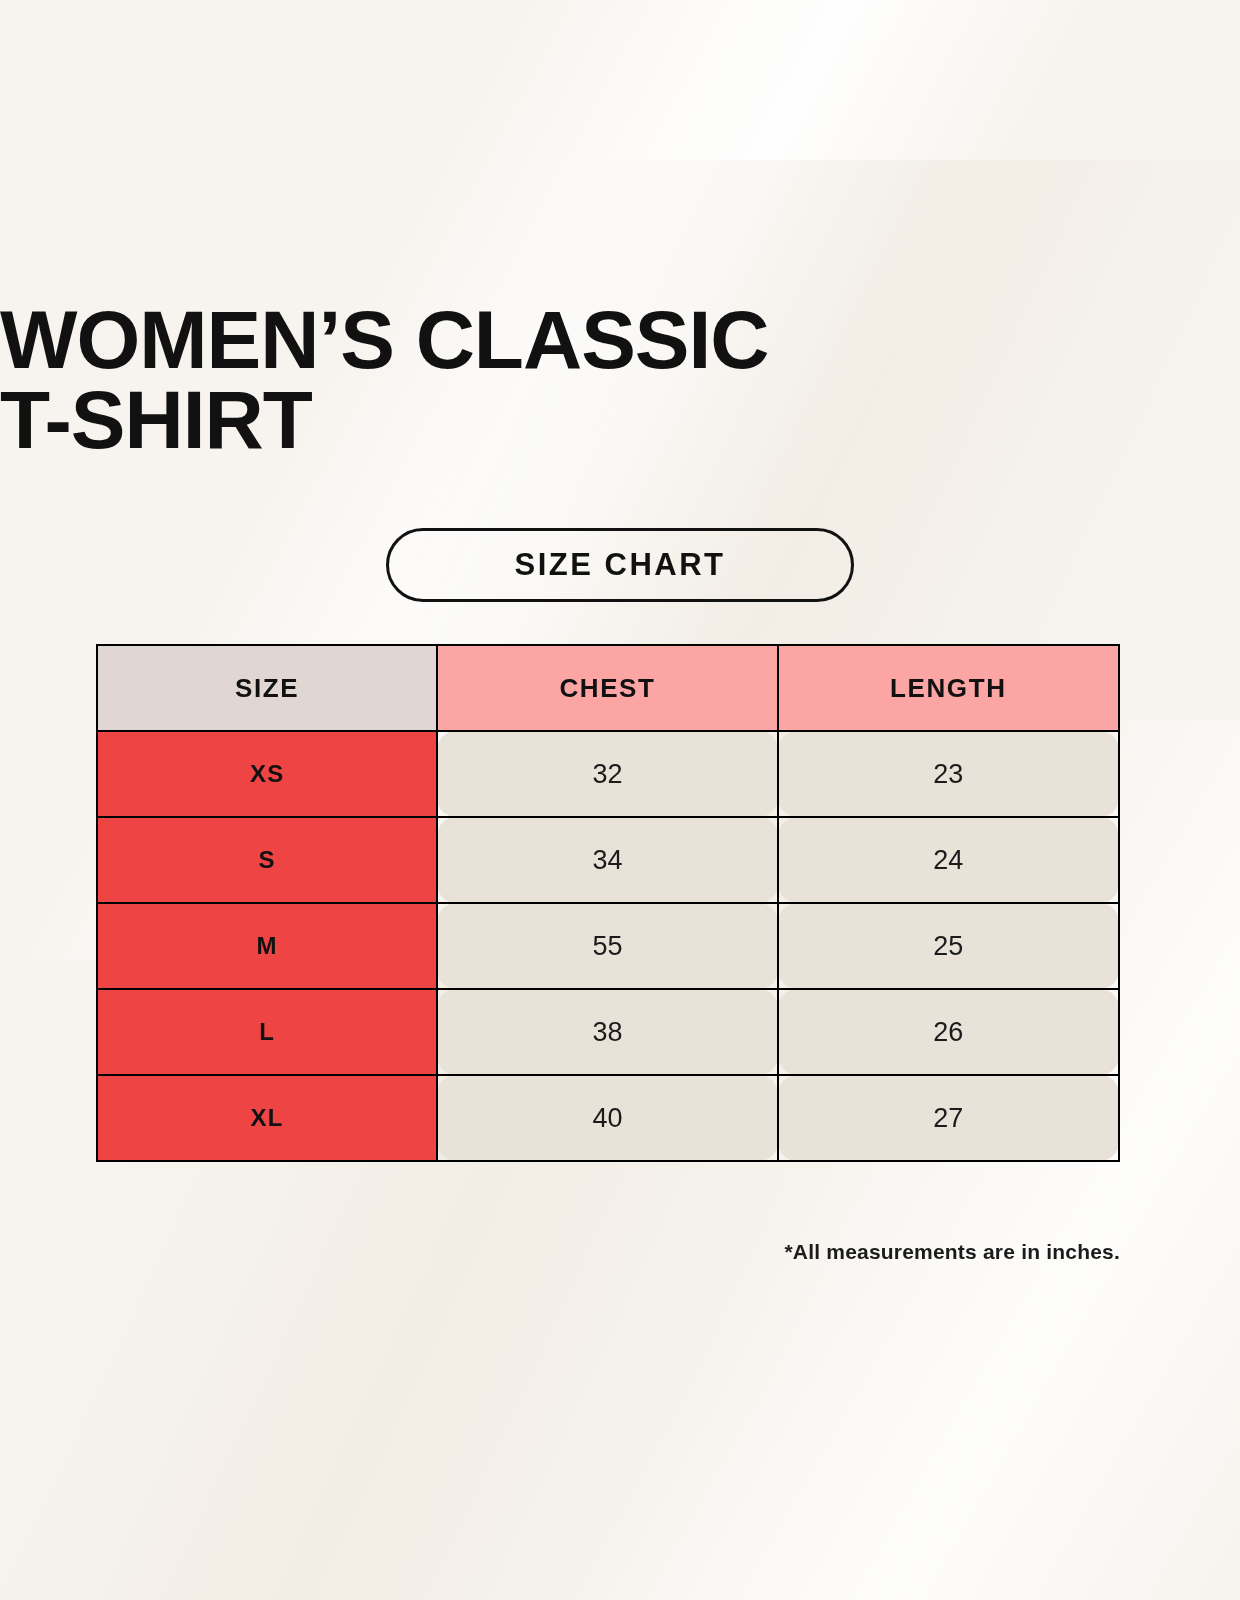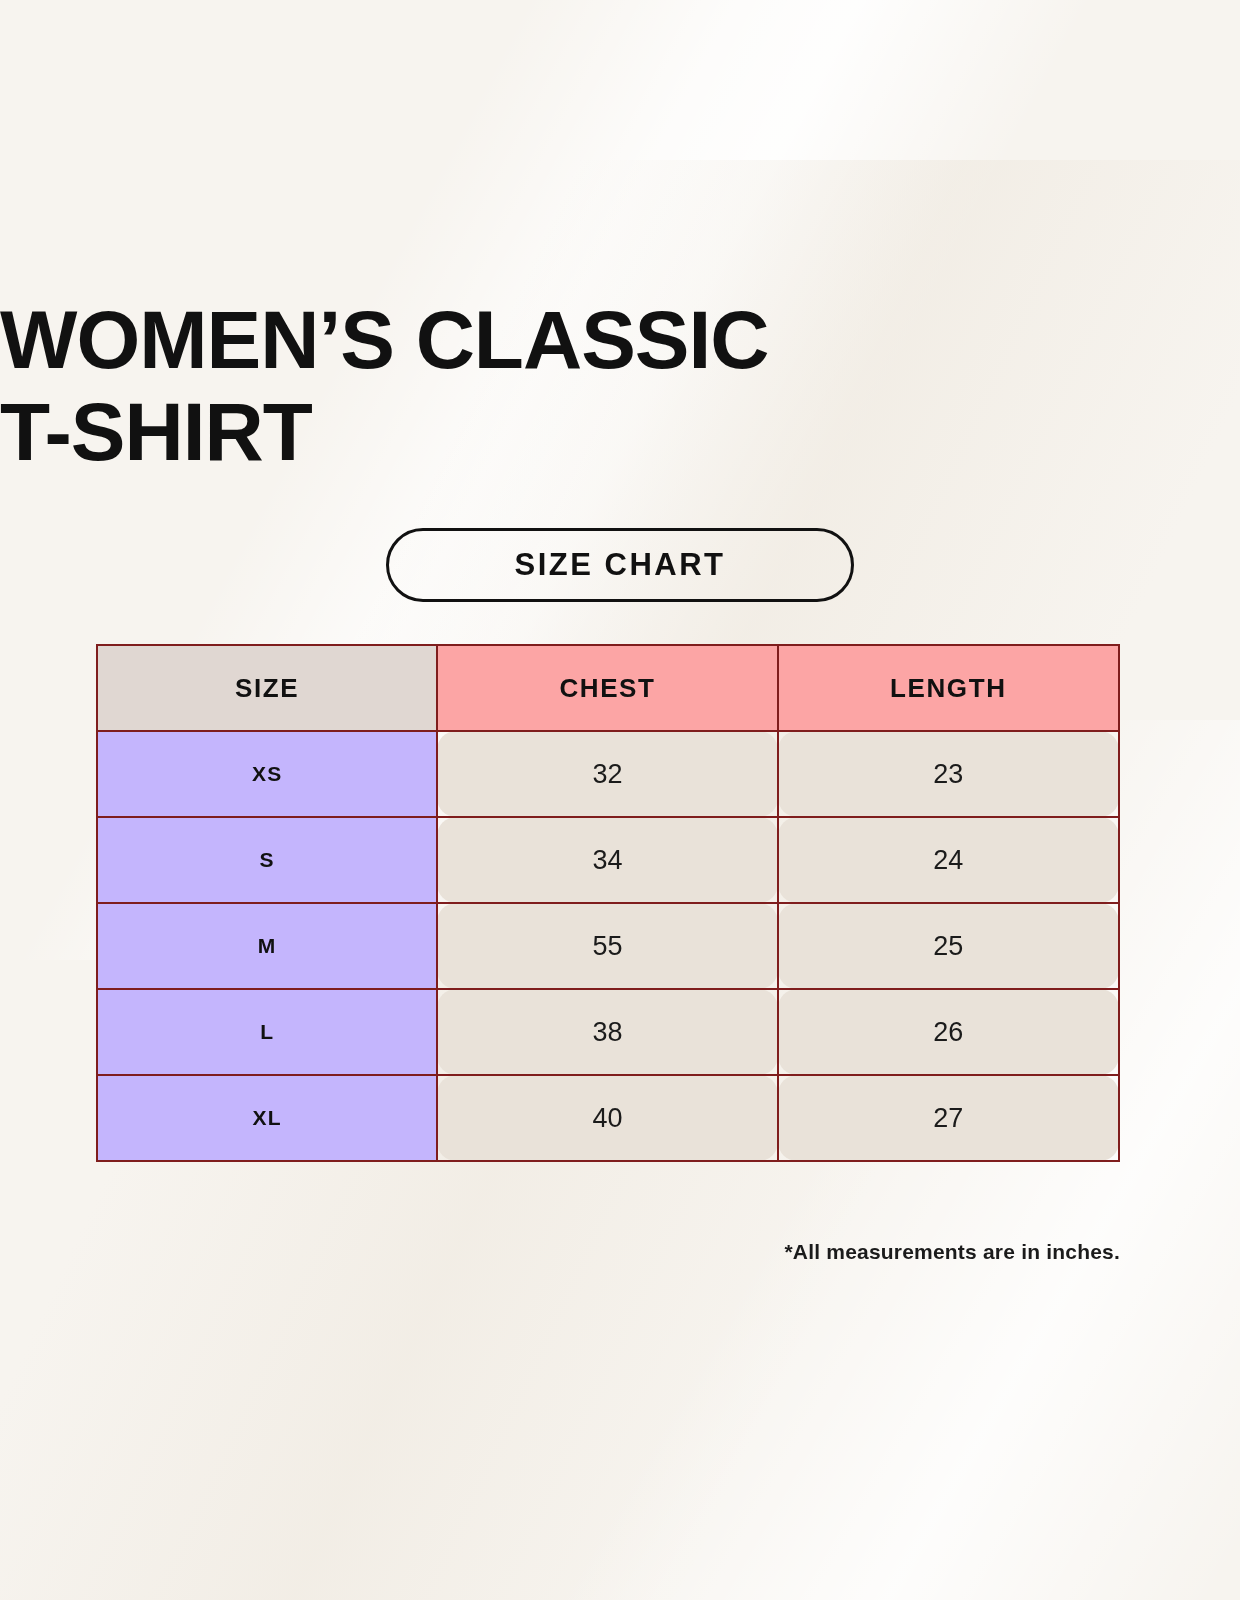--- a/index.html
+++ b/index.html
@@ -61,21 +61,20 @@
   }
   .title-line {
     font-size: 82px;
     font-weight: 700;
     letter-spacing: -1px;
     line-height: 0.98;
     margin: 0;
     text-transform: uppercase;
   }
   .title-line.second {
-    margin-top: 12px;
   }
 
   .pill {
     position: absolute;
     left: 50%;
     transform: translateX(-50%);
     top: 528px;
     width: 468px;
     height: 74px;
     border: 3px solid #111111;
@@ -99,21 +98,21 @@
     top: 644px;
     width: 1024px;
   }
   table.size-chart {
     border-collapse: collapse;
     width: 100%;
     table-layout: fixed;
   }
   table.size-chart th,
   table.size-chart td {
-    border: 2px solid #7f1d1d;
+    border: 2px solid #000000;
     height: 84px;
     text-align: center;
     vertical-align: middle;
     padding: 0;
   }
   col.c-size { width: 33.3%; }
   col.c-chest { width: 33.3%; }
   col.c-length { width: 33.4%; }
 
   thead th {
@@ -123,22 +122,22 @@
     height: 90px;
   }
   th.head-size {
     background: #e0d7d2;
   }
   th.head-measure {
     background: #fca5a5;
   }
 
   tbody td.cell-size {
-    background: #c4b5fd;
-    font-size: 21px;
+    background: #ef4444;
+    font-size: 24px;
     font-weight: 700;
     letter-spacing: 1.2px;
   }
   tbody td.cell-value {
     background: #e9e2d9;
     font-size: 27px;
     font-weight: 400;
     color: #1b1b1b;
     border-radius: 19px;
   }

